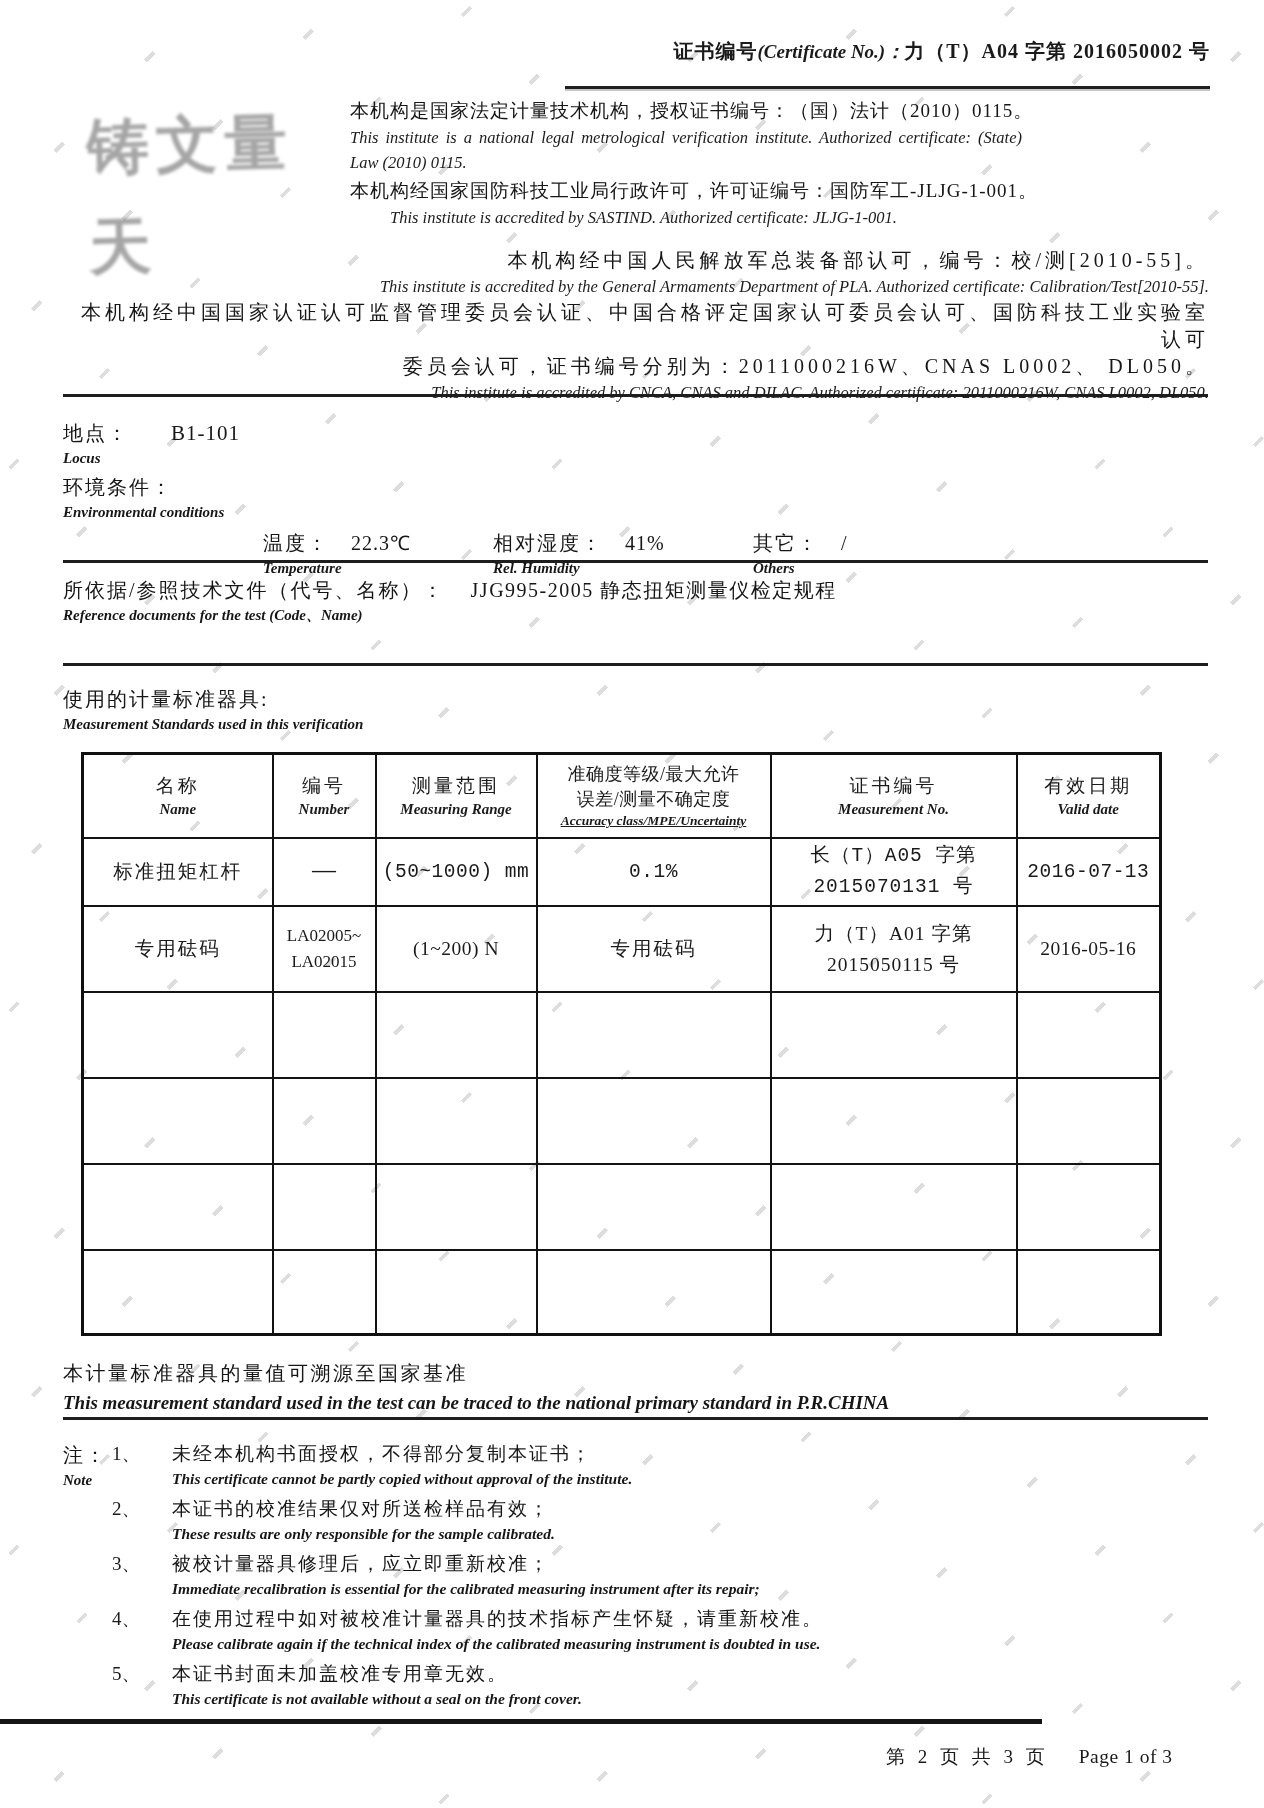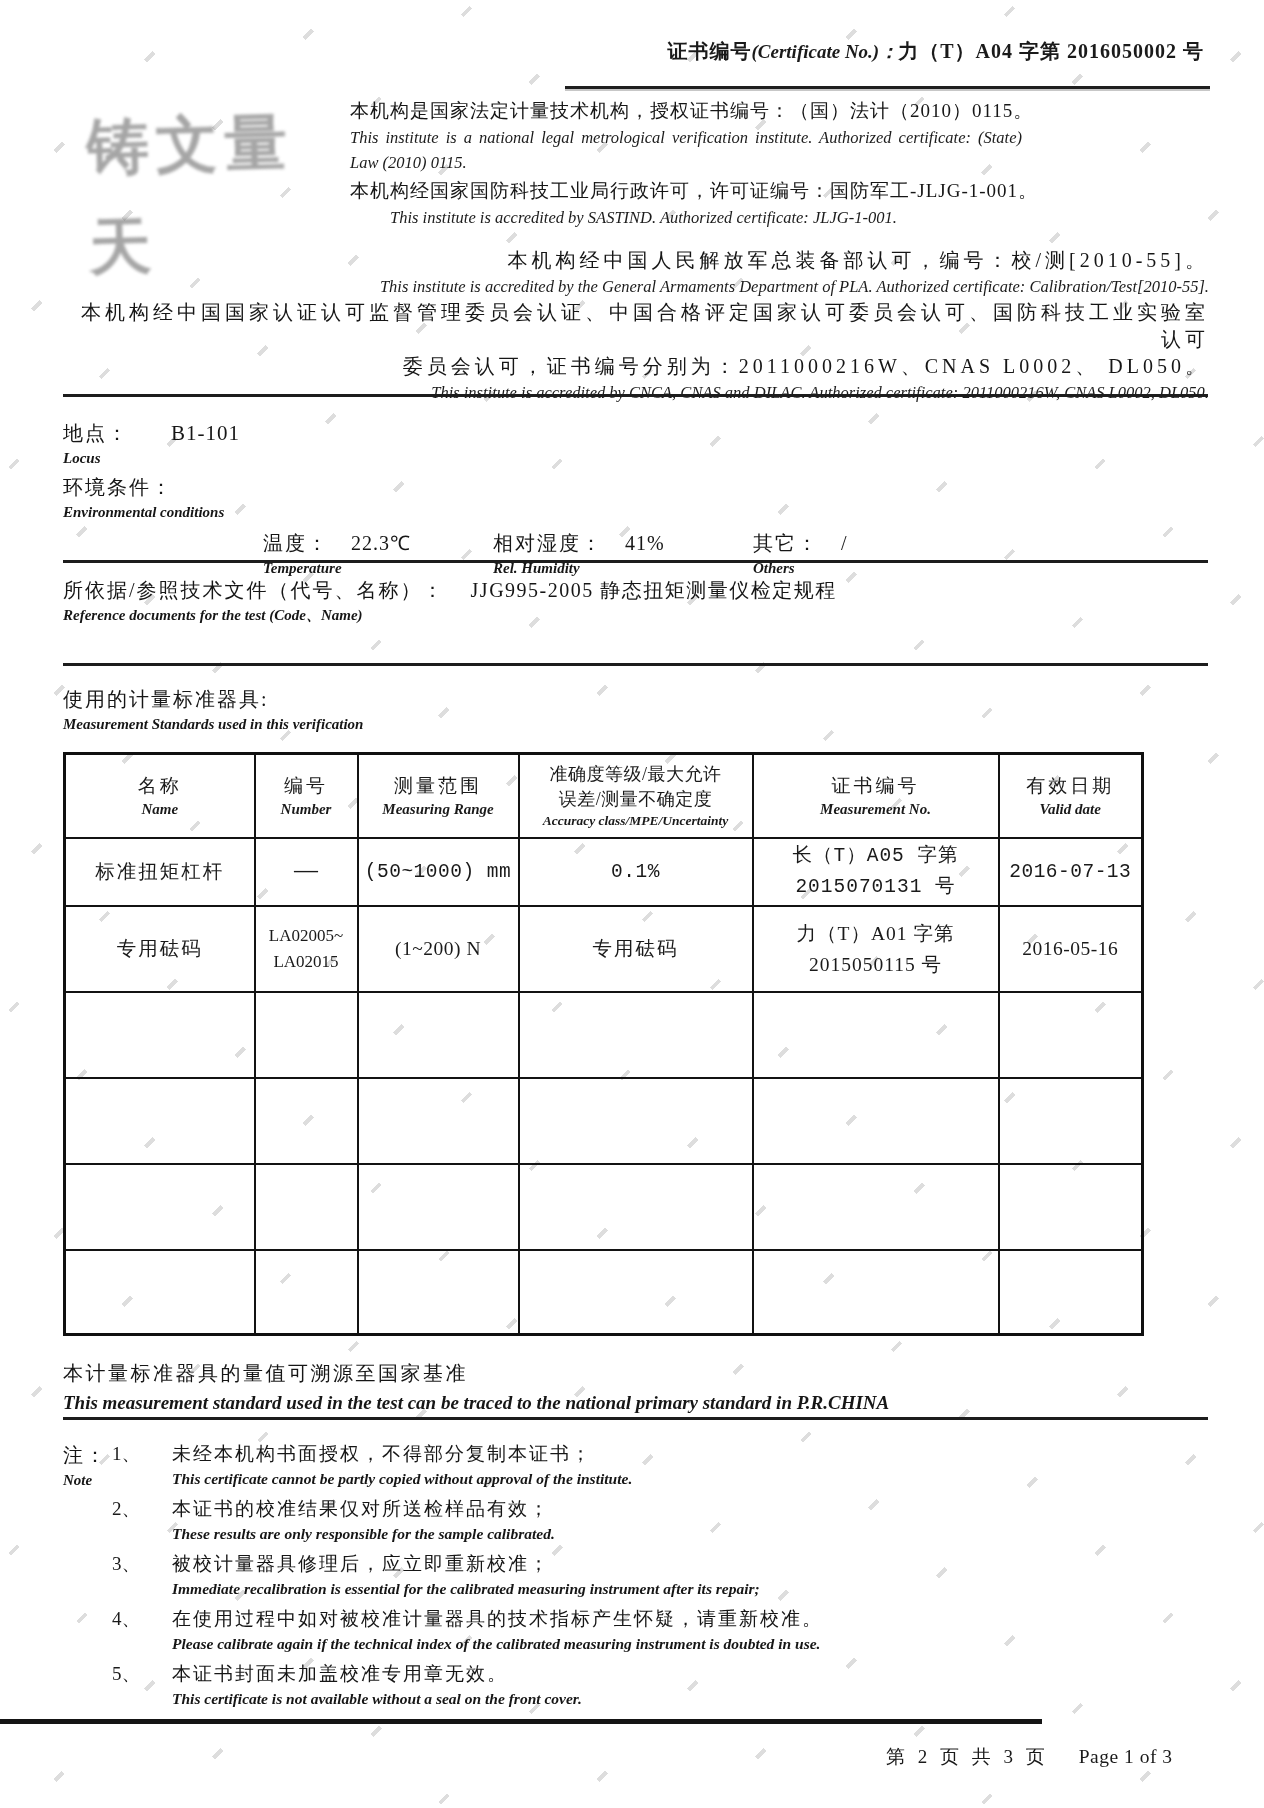--- a/index.html
+++ b/index.html
@@ -14,21 +14,21 @@
     background-color:#ffffff;
     overflow:hidden;
   }
   .zh { font-size:20px; line-height:27px; letter-spacing:2px; color:#161616; }
   .en { font-style:italic; font-size:16.5px; line-height:25px; color:#1c1c1c; }
   .en-b { font-style:italic; font-weight:700; font-size:15px; line-height:22px; color:#161616; }
   .pre { white-space:pre-line; }
   .just { text-align:justify; }
 
   
-  .header { position:absolute; top:38px; left:63px; right:60px; text-align:right; white-space:nowrap; }
+  .header { position:absolute; top:38px; left:63px; right:54px; text-align:right; white-space:nowrap; }
   .h-zh { font-size:20px; font-weight:700; letter-spacing:1px; }
   .h-en { font-size:19px; font-weight:700; font-style:italic; }
   .h-val { font-size:20px; font-weight:700; letter-spacing:1px; }
   .header-rule { position:absolute; top:86px; left:565px; width:645px; height:3px; background:#1f1f1f; box-shadow:0 2px 0 rgba(30,30,30,.25); }
 
   
   .stamp { position:absolute; left:88px; top:94px; width:270px; height:115px; }
   .stamp-glyphs {
     display:block; font-family:"DejaVu Serif", serif; font-size:62px; font-weight:700;
     color:#6f6f6f; letter-spacing:7px; line-height:100px;
@@ -56,28 +56,28 @@
   .env-row { display:flex; margin-left:200px; margin-top:7px; }
   .env-col1 { width:230px; } .env-col2 { width:260px; } .env-col3 { width:200px; }
   .env-val { margin-left:22px; letter-spacing:1px; }
 
   
   .ref-block { position:absolute; left:63px; top:577px; width:1145px; }
   .ref-val { margin-left:26px; letter-spacing:1.5px; }
 
   
   .std-head { position:absolute; left:63px; top:686px; width:1145px; }
-  .std-table { position:absolute; left:63px; top:752px; width:1078px; border-collapse:collapse; table-layout:fixed; border:3px solid #101010; }
+  .std-table { position:absolute; left:81px; top:752px; width:1078px; border-collapse:collapse; table-layout:fixed; border:3px solid #101010; }
   .std-table td, .std-table th { border:2px solid #131313; vertical-align:middle; text-align:center; padding:2px 4px; font-weight:400; }
   .tr-head { height:84px; } .tr-r1 { height:64px;font-family:Liberation Mono, monospace; } .tr-r2 { height:86px; }
   .tr-e1,.tr-e2,.tr-e3 { height:86px; } .tr-e4 { height:85px; }
   .th-zh { font-size:19px; letter-spacing:3px; line-height:26px; }
   .th-zh-sm { font-size:18px; letter-spacing:0.5px; line-height:25px; }
   .th-en { font-style:italic; font-weight:700; font-size:15px; line-height:20px; }
-  .th-en-sm { font-style:italic; font-weight:700; font-size:13.5px; line-height:17px; }
+  .th-en-sm { font-style:italic; font-weight:700; font-size:13.5px; line-height:17px;text-decoration:underline; }
   .cell-zh { font-size:19.5px; letter-spacing:2px; }
   .cell-num { font-size:17px; text-align:left; padding-left:6px; line-height:26px; letter-spacing:0; }
   .cell-plain { font-size:19.5px; letter-spacing:0.5px; }
   .cell-cert { font-size:19.5px; letter-spacing:1px; line-height:31px; }
   .cell-dash { font-size:20px; letter-spacing:0; }
 
   
   .trace { position:absolute; left:63px; top:1360px; width:1145px; }
   .trace .zh { letter-spacing:2.5px; }
   .trace .en-b { margin-top:5px; font-size:19px; }

